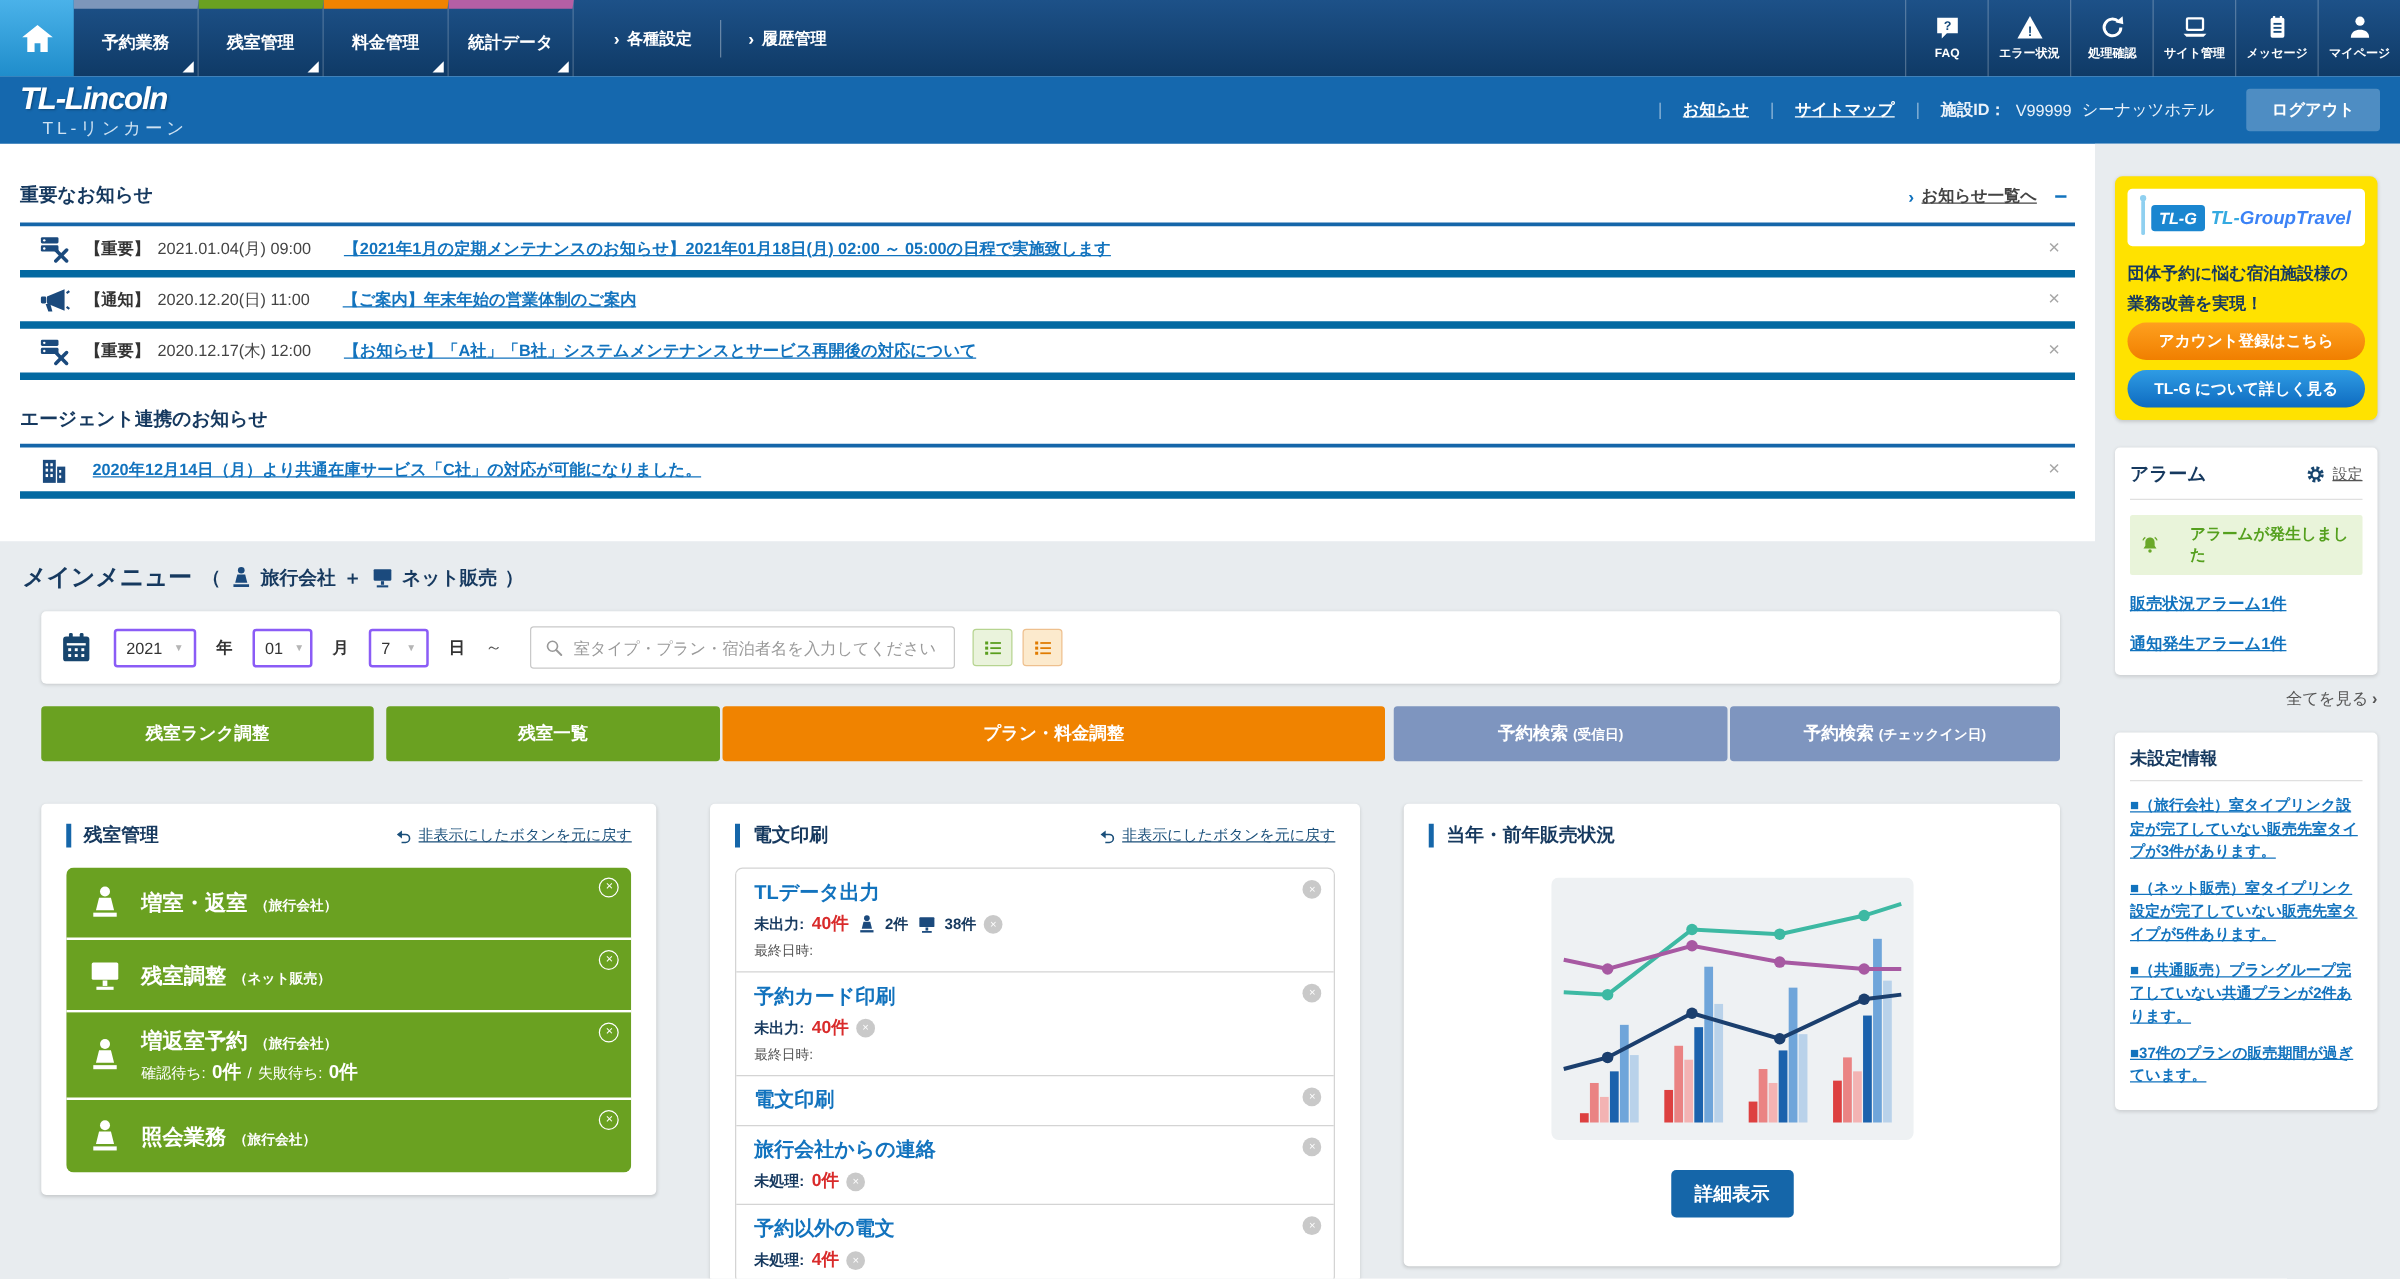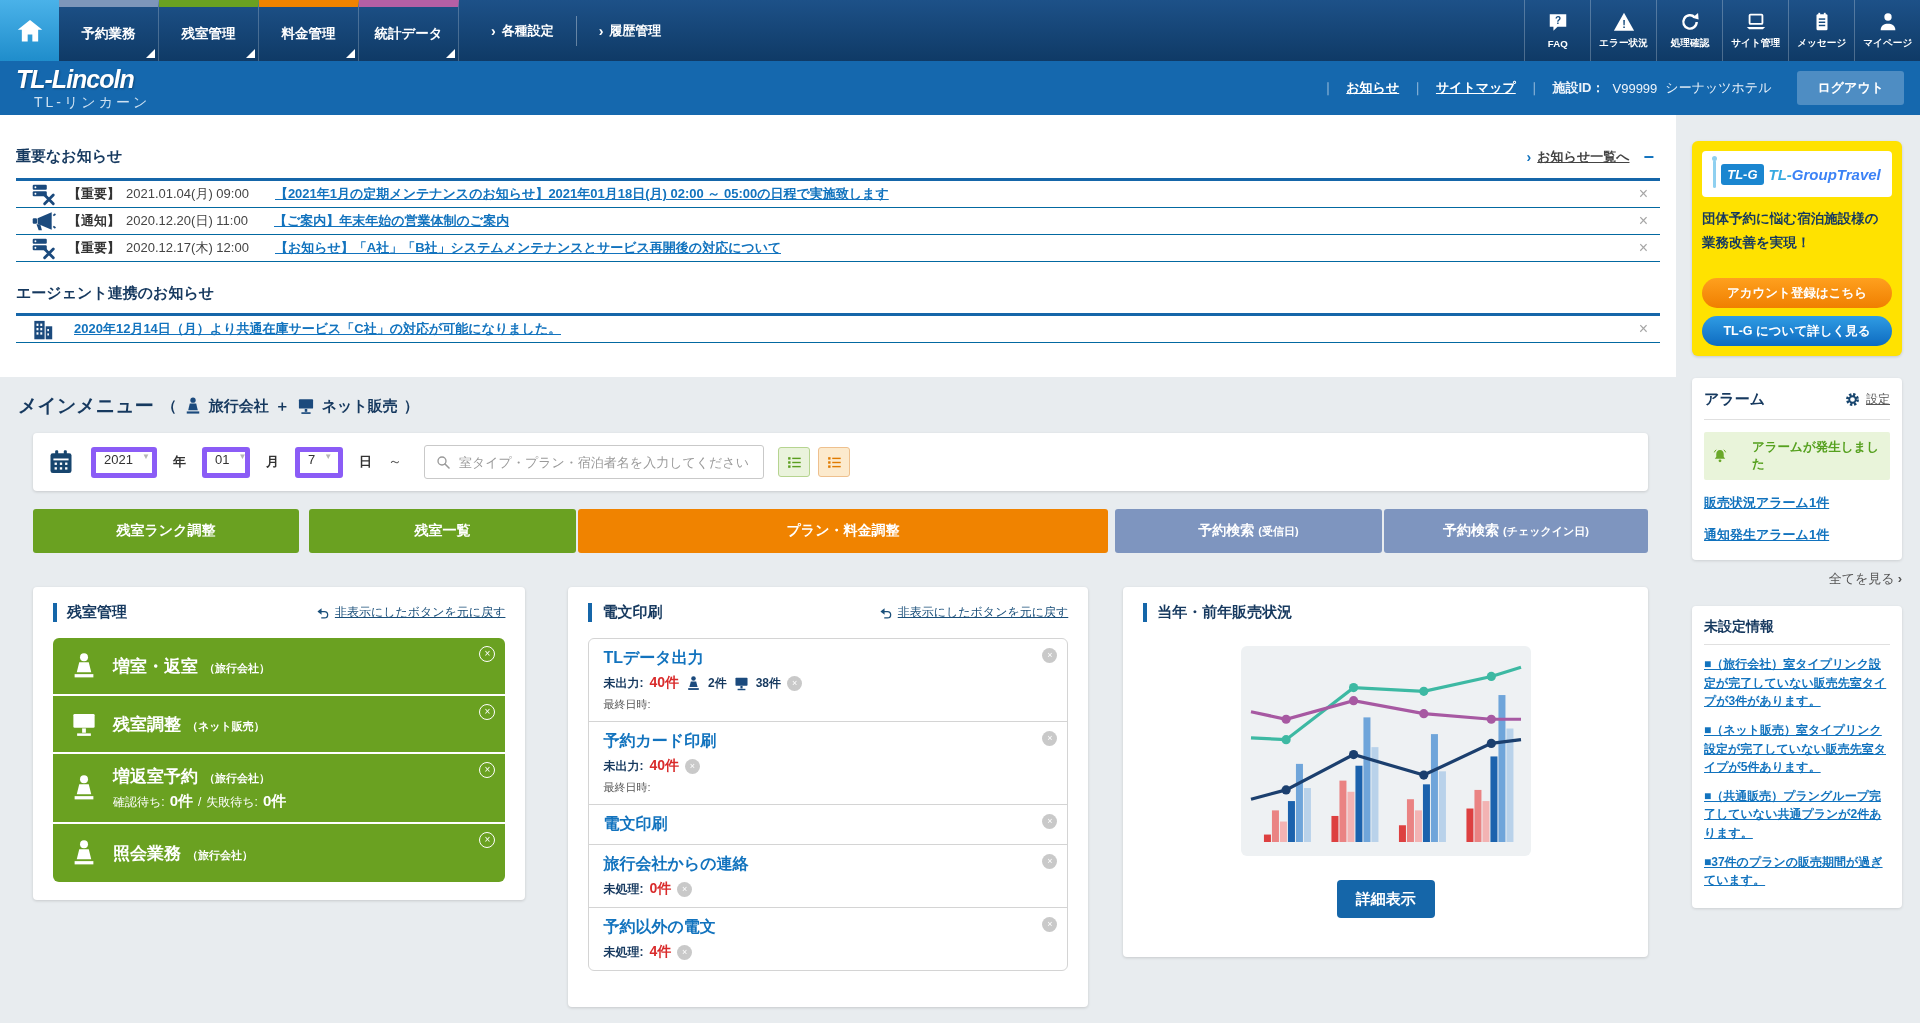--- a/index.html
+++ b/index.html
@@ -45,21 +45,21 @@
 
   
   .notices-wrap { padding:0 16px; }
   .sec-head { display:flex; align-items:center; margin-top:32px; }
   .sec-title { font-size:15px; font-weight:bold; color:#16395f; }
   .sec-head-right { margin-left:auto; display:flex; align-items:center; gap:14px; }
   .list-link { display:flex; align-items:center; gap:6px; color:#1273be; font-size:13px; font-weight:bold; cursor:pointer; }
   .list-link .lnk-txt { text-decoration:underline; color:#444; }
   .collapse-btn { color:#1273be; font-size:18px; font-weight:bold; cursor:pointer; line-height:1; margin-right:6px; }
   .notice-rows { margin-top:12px; border-top:3px solid #1566a9; }
-  .notice-row { display:flex; align-items:center; height:27px; border-bottom:1px solid #0369a1; }
+  .notice-row { display:flex; align-items:center; height:41px; border-bottom:6px solid #0369a1; }
   .notice-row .n-icon { width:26px; height:26px; color:#1b4a7d; margin-left:14px; flex:none; }
   .n-tag { font-size:13px; font-weight:bold; color:#333; margin-left:12px; white-space:nowrap; }
   .n-date { font-size:13px; color:#444; margin-left:6px; white-space:nowrap; }
   .n-link { font-size:13px; font-weight:bold; color:#1273be; text-decoration:underline; margin-left:26px; cursor:pointer;
             white-space:nowrap; overflow:hidden; text-overflow:ellipsis; }
   .n-close { margin-left:auto; margin-right:12px; color:#a6a6a6; font-size:16px; cursor:pointer; flex:none; }
   .agent-head { margin-top:22px; }
   .agent-rows { margin-top:10px; }
   .agent-rows .n-link { margin-left:18px; }
 
@@ -67,21 +67,21 @@
   .menu-section { margin-top:34px; background:#e8ecef; padding:16px 16px 60px; }
   .menu-head { display:flex; align-items:center; gap:8px; color:#16395f; margin-left:2px; }
   .menu-title { font-size:19px; font-weight:bold; }
   .menu-sub { display:flex; align-items:center; gap:6px; font-size:15px; font-weight:bold; }
   .menu-sub svg { width:20px; height:20px; color:#1b4a7d; }
   .inner { margin-left:17px; margin-right:12px; }
 
   .search-card { margin-top:14px; height:58px; background:#fff; border-radius:4px; box-shadow:0 1px 3px rgba(0,0,0,.15);
                  display:flex; align-items:center; padding:0 14px; gap:8px; }
   .search-card .cal { width:28px; height:28px; color:#17456e; cursor:pointer; flex:none; }
-  .sel { display:flex; align-items:flex-start; border:5px solid #8b5cf6; border-radius:3px; height:31px; padding:0 8px;
+  .sel { display:flex; align-items:center; border:2px solid #8b5cf6; border-radius:3px; height:31px; padding:0 8px;
          cursor:pointer; background:#fff; }
   .sel .sel-val { font-size:13px; color:#333; }
   .sel .sel-caret { font-size:8px; color:#b5b5b5; margin-left:9px; }
   .sel-year { width:66px; justify-content:space-between; margin-left:8px; }
   .sel-mon, .sel-day { width:48px; justify-content:space-between; }
   .unit { font-size:13px; font-weight:bold; color:#333; margin:0 8px; }
   .tilde { font-size:14px; color:#555; margin-right:14px; }
   .search-box { width:340px; height:34px; border:1px solid #c9c9c9; border-radius:3px; display:flex; align-items:center;
                 padding:0 10px; gap:8px; background:#fff; }
   .search-box svg { width:16px; height:16px; color:#999; flex:none; }
@@ -151,21 +151,21 @@
   .ad-logo { background:#fff; border-radius:4px; padding:9px 6px; display:flex; align-items:center; justify-content:center; gap:5px; }
   .ad-flagpole { width:3px; height:28px; background:#8fd0f0; border-radius:2px; position:relative; }
   .ad-flagpole::before { content:""; position:absolute; top:-4px; left:-1px; width:5px; height:5px; background:#8fd0f0; border-radius:50%; }
   .ad-flag { background:#1a86d0; color:#fff; font-size:13px; font-weight:bold; font-style:italic; border-radius:3px; padding:3px 6px; }
   .ad-brand { font-size:15px; font-weight:bold; font-style:italic; white-space:nowrap; }
   .ad-brand .b1 { color:#35aae1; }
   .ad-brand .b2 { color:#3b82f6; }
   .ad-lines { margin-top:10px; font-size:13.5px; font-weight:bold; color:#16395f; line-height:1.75; }
   .ad-btn { display:block; width:100%; height:30px; border:none; border-radius:15px; color:#fff; font-size:12.5px;
             font-weight:bold; cursor:pointer; font-family:inherit; }
-  .ad-btn-orange { margin-top:24px; background:linear-gradient(#ffa01e,#f07f00); }
+  .ad-btn-orange { margin-top:4px; background:linear-gradient(#ffa01e,#f07f00); }
   .ad-btn-blue { margin-top:8px; background:linear-gradient(#2f9ce4,#0e6bc0); }
 
   .alarm-box { background:#fff; border-radius:4px; margin-top:22px; padding:12px 12px 16px; box-shadow:0 1px 3px rgba(0,0,0,.12); }
   .alarm-head { display:flex; align-items:center; padding-bottom:10px; border-bottom:1px solid #e0e0e0; }
   .alarm-title { font-size:15px; font-weight:bold; color:#16395f; }
   .alarm-settings { margin-left:auto; display:flex; align-items:center; gap:5px; cursor:pointer; }
   .alarm-settings svg { width:17px; height:17px; color:#17456e; }
   .alarm-settings .s-txt { font-size:12px; color:#555; text-decoration:underline; }
   .alarm-alert { margin-top:12px; background:#e9f4da; padding:7px 8px; display:flex; align-items:center; gap:24px;
                  color:#55a01e; font-size:12.5px; font-weight:bold; border-radius:2px; }

